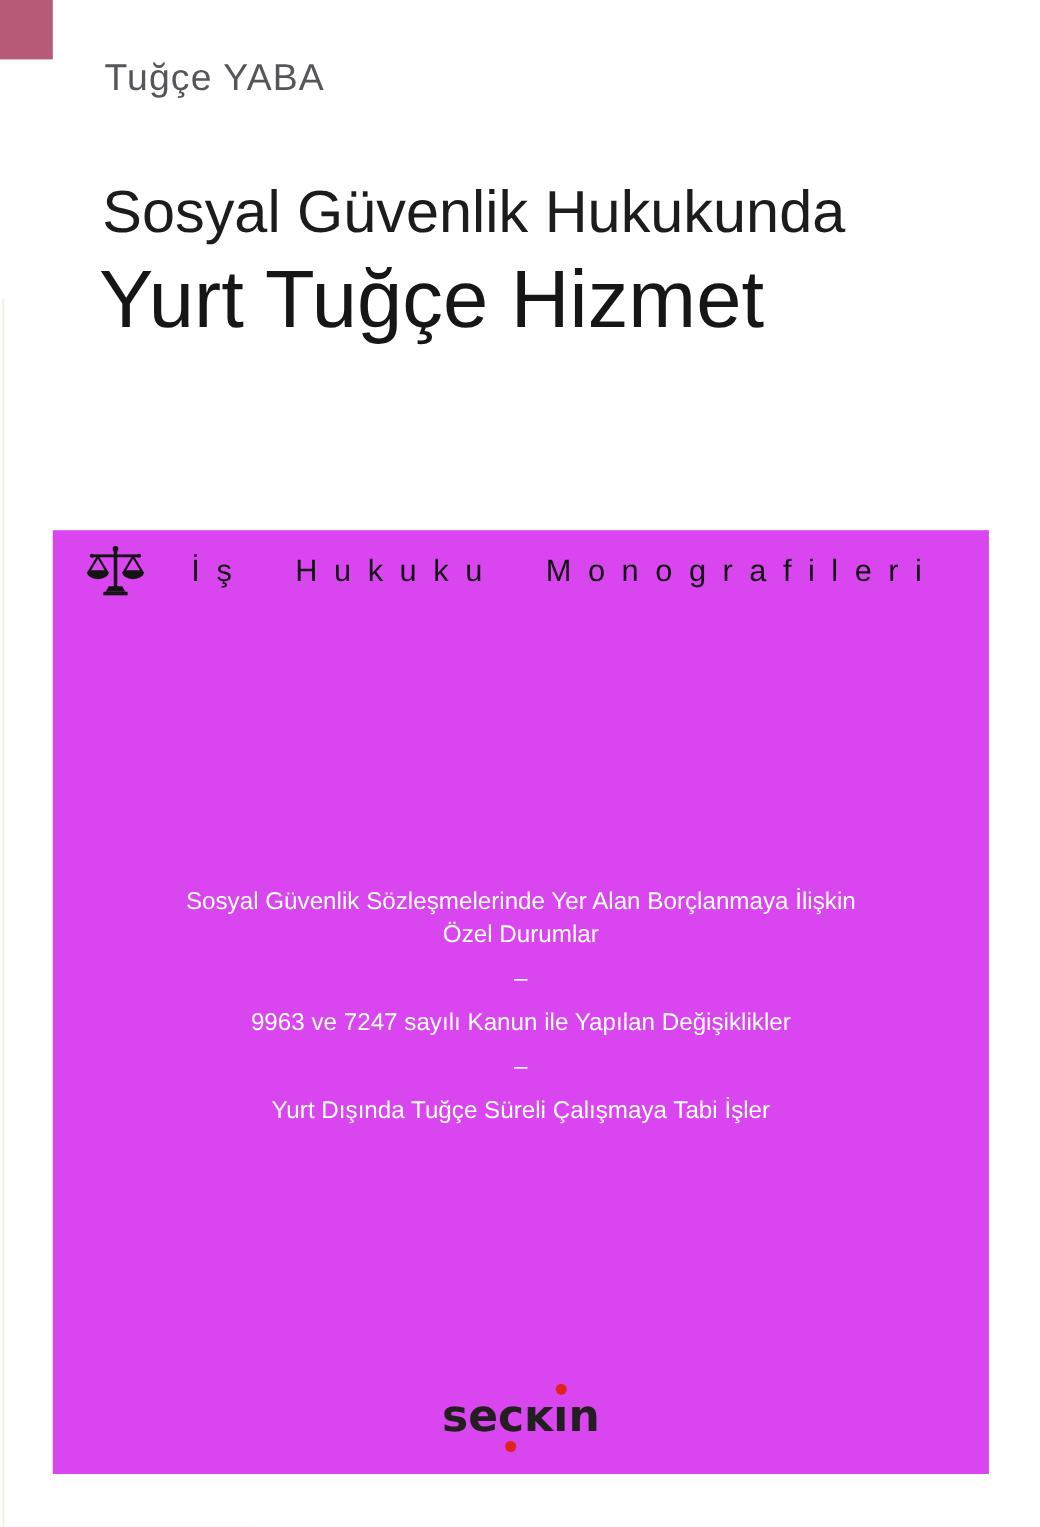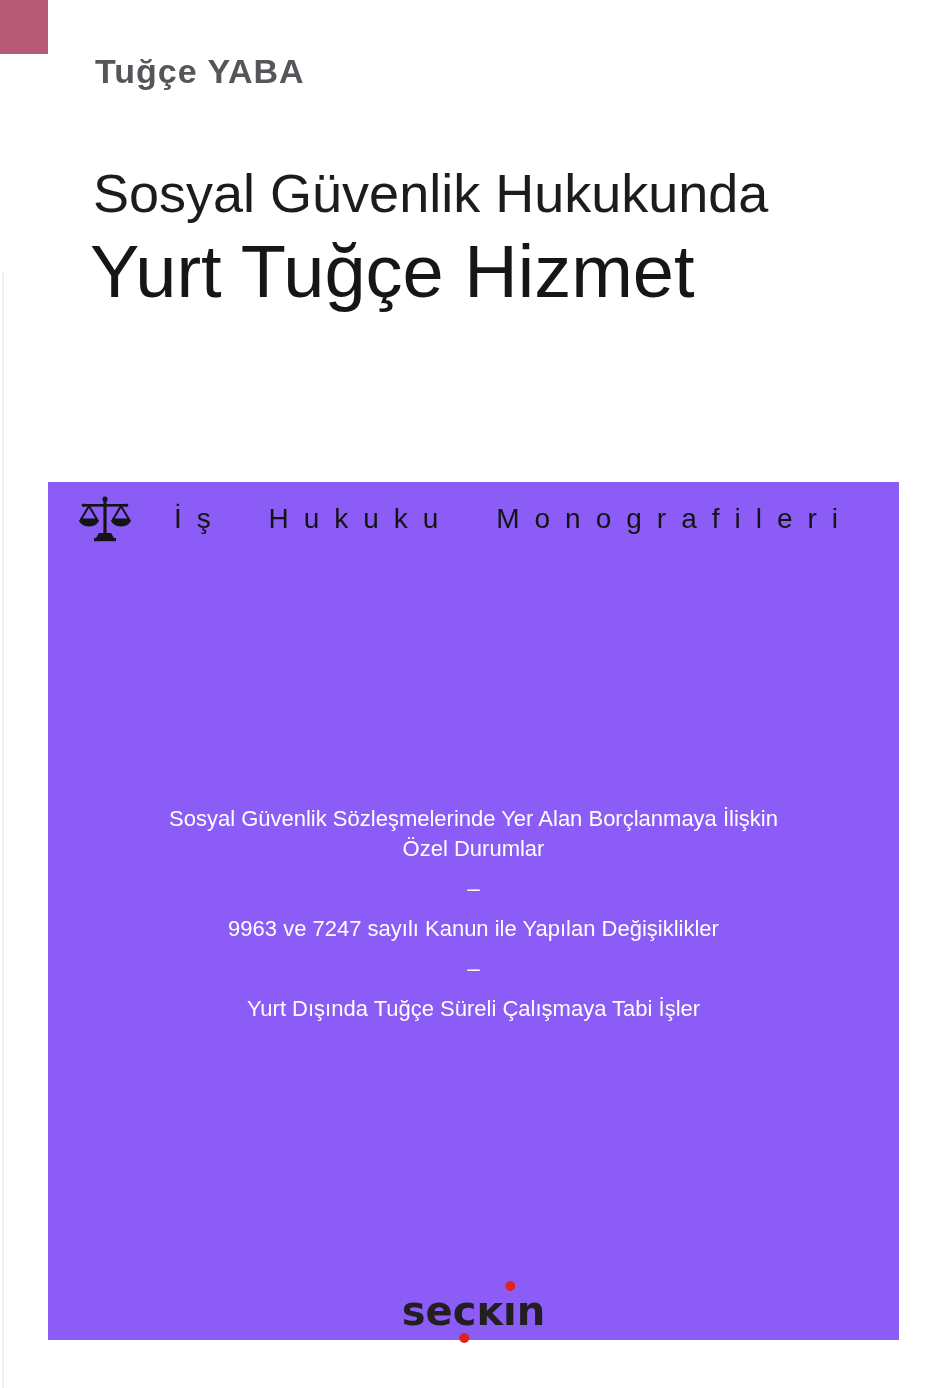--- a/index.html
+++ b/index.html
@@ -23,38 +23,37 @@
   
   .edge-line {
     position: absolute; left: 2px; top: 272px;
     width: 2px; height: 1116px;
     background: #f0f4e5;
   }
   .author {
     position: absolute; left: 95px; top: 52px;
     font-size: 34px; letter-spacing: 1px;
     color: #55565A;
-    font-weight: bold;
   }
   .kicker {
     position: absolute; left: 93px; top: 162px;
     font-size: 54px; font-weight: 400;
     color: #1C1C1C; letter-spacing: 0px;
   }
   .title {
     position: absolute; left: 90px; top: 226px;
     font-size: 74px; font-weight: 400;
     color: #161616; line-height: 92px;
     letter-spacing: 0px;
   }
   
   .band {
     position: absolute; left: 48px; top: 482px;
     width: 851px; height: 858px;
-    background: #8b5cf6;
+    background: #d946ef;
   }
   .series-row {
     position: absolute; left: 26px; top: 14px; right: 18px;
     height: 46px;
     display: flex; align-items: center;
   }
   .series-icon {
     width: 62px; height: 46px; flex: 0 0 auto;
     display: block;
   }
@@ -92,21 +91,20 @@
   .logo {
     position: absolute; left: 50%; top: 786px;
     transform: translateX(-50%);
     font-family: "DejaVu Sans", sans-serif;
     font-weight: 700;
     font-size: 40px;
     color: #231F20;
     letter-spacing: 0px;
     white-space: nowrap;
     line-height: 1;
-    margin-top: 23px;
   }
   .logo .glyph { position: relative; display: inline-block; }
   .red-dot {
     position: absolute;
     width: 10px; height: 10px;
     border-radius: 50%;
     background: #E0231D;
     left: 50%; transform: translateX(-50%);
   }
   .dot-under { bottom: -12px; }

